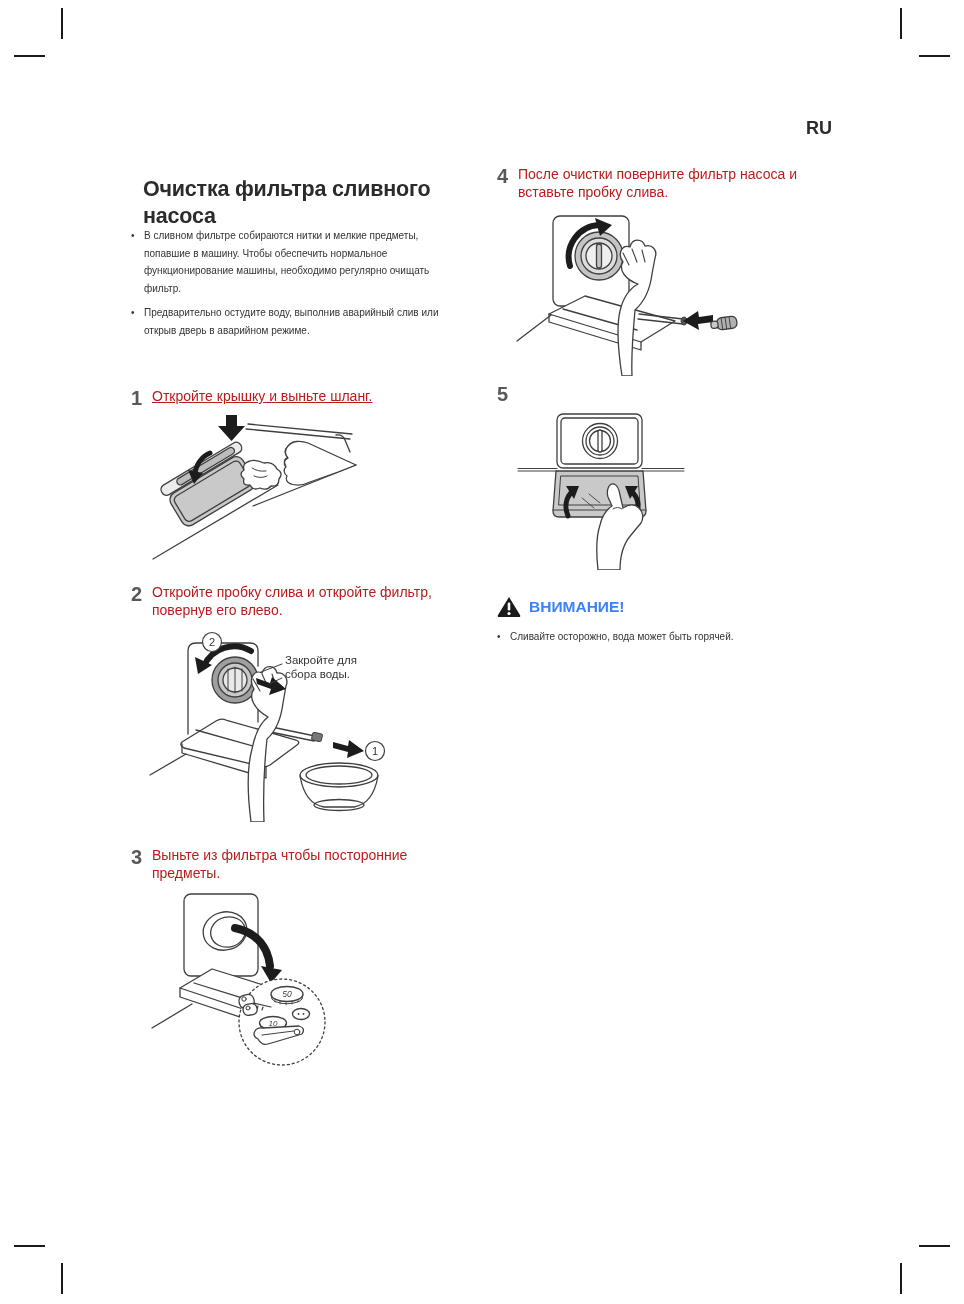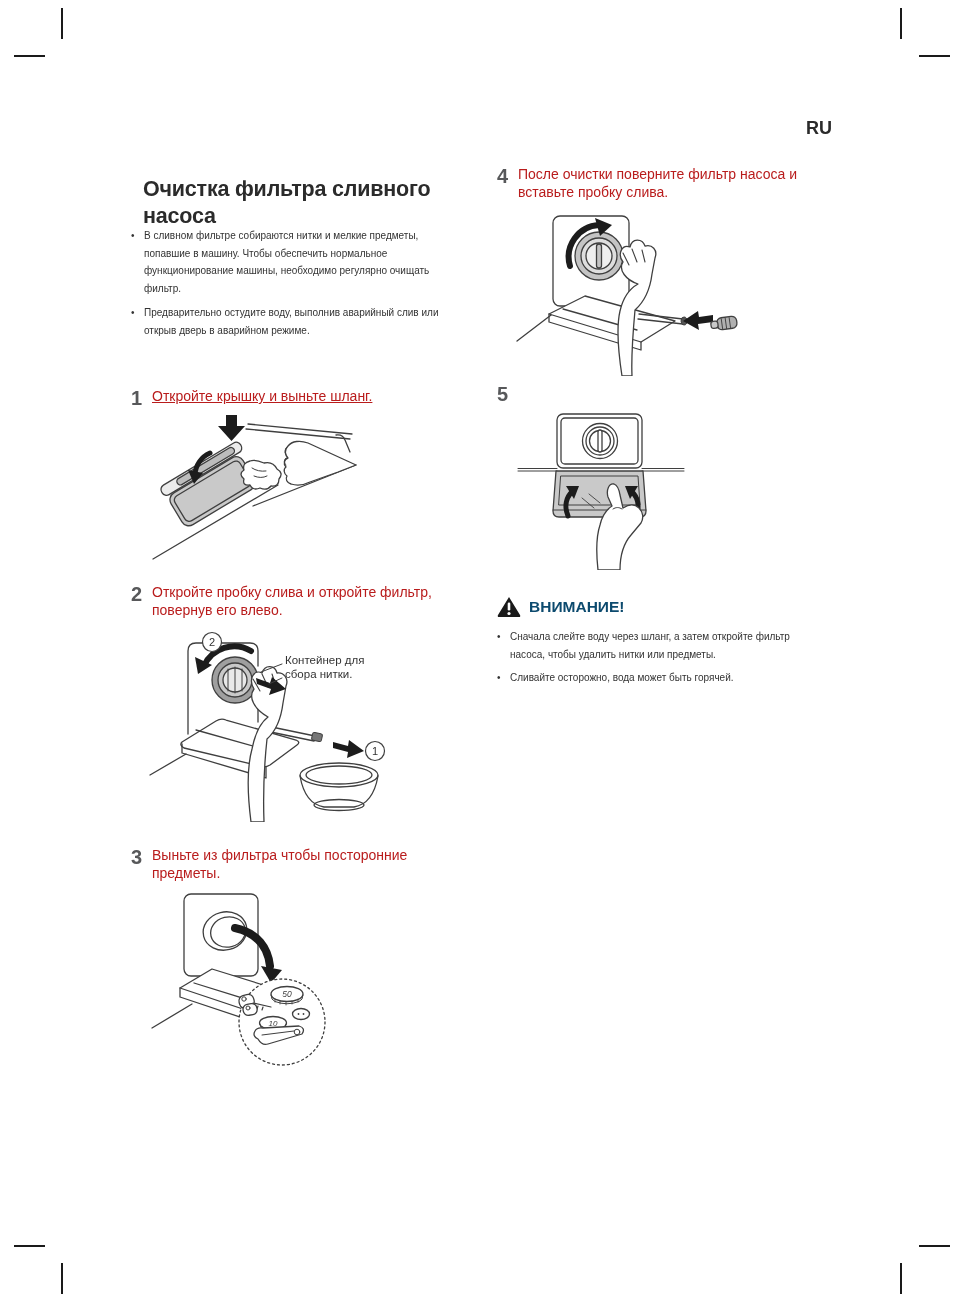--- a/index.html
+++ b/index.html
@@ -15,21 +15,21 @@
   .blist li{position:relative;padding-left:13px;margin-bottom:7px;}
   .blist li::before{content:"\2022";position:absolute;left:0;top:0;}
   .intro{left:131px;top:227px;width:326px;}
   .step{position:absolute;display:flex;}
   .step .num{width:21px;flex:0 0 21px;font-size:20px;font-weight:bold;color:#57585a;line-height:20px;}
   .step .txt{font-size:14px;line-height:17.5px;color:#b91c1c;}
   .fig{position:absolute;}
   .fig svg{display:block;}
   .figlabel{position:absolute;left:137px;top:27px;width:86px;font-size:11.5px;line-height:14px;color:#333;}
   .warnhead{position:absolute;left:497px;top:596px;display:flex;align-items:center;gap:8px;}
-  .warnhead .wtitle{font-size:15.5px;font-weight:bold;color:#0c4a6e;}
+  .warnhead .wtitle{font-size:15.5px;font-weight:bold;color:#3b82f6;}
   .warnlist{left:497px;top:628px;width:330px;}
   .warnlist li{margin-bottom:6px;}
   svg text{font-family:"Liberation Sans",sans-serif;}
 </style>
 </head>
 <body>
 
 <div class="page">
 
   <div class="crop v" style="left:61px;top:8px;"></div>
@@ -107,21 +107,21 @@
         <ellipse cx="191" cy="149" rx="39" ry="12" fill="#fff"></ellipse>
         <ellipse cx="191" cy="149" rx="33" ry="9"></ellipse>
         <path d="M152,150 q5,28 24,31 l30,0 q19,-3 24,-31"></path>
         <ellipse cx="191" cy="179" rx="25" ry="5.5"></ellipse>
         <circle cx="64" cy="16" r="9.5" fill="#fff" stroke-width="1.2"></circle>
         <text x="64" y="20" font-size="11" text-anchor="middle" fill="#333" stroke="none">2</text>
         <circle cx="227" cy="125" r="9.5" fill="#fff" stroke-width="1.2"></circle>
         <text x="227" y="129" font-size="11" text-anchor="middle" fill="#333" stroke="none">1</text>
       </g>
     </svg>
-    <div class="figlabel">Контейнер для сбора нитки.</div>
+    <div class="figlabel">Закройте для сбора воды.</div>
   </div>
 
   <div class="step" style="left:131px;top:847px;width:330px;">
     <div class="num">3</div>
     <div class="txt" style="width:300px;">Выньте из фильтра чтобы посторонние предметы.</div>
   </div>
 
   <div class="fig" style="left:150px;top:886px;width:300px;height:192px;">
     <svg width="300" height="192" viewBox="0 0 300 192">
       <g stroke="#3f3f3f" stroke-width="1.3" fill="none" stroke-linecap="round" stroke-linejoin="round">
@@ -222,17 +222,16 @@
 
   <div class="warnhead">
     <svg width="24" height="21" viewBox="0 0 24 21">
       <path d="M12,1 L23,19 a1.8,1.8 0 0 1 -1.6,2.7 H2.6 A1.8,1.8 0 0 1 1,19 Z" fill="#1a1a1a"></path>
       <rect x="10.7" y="6.5" width="2.6" height="8" rx="1.3" fill="#fff"></rect>
       <circle cx="12" cy="17.5" r="1.6" fill="#fff"></circle>
     </svg>
     <span class="wtitle">ВНИМАНИЕ!</span>
   </div>
   <ul class="blist warnlist">
-    <li>Сначала слейте воду через шланг, а затем откройте фильтр насоса, чтобы удалить нитки или предметы.</li>
     <li>Сливайте осторожно, вода может быть горячей.</li>
   </ul>
 
 </div>
 
 </body></html>

